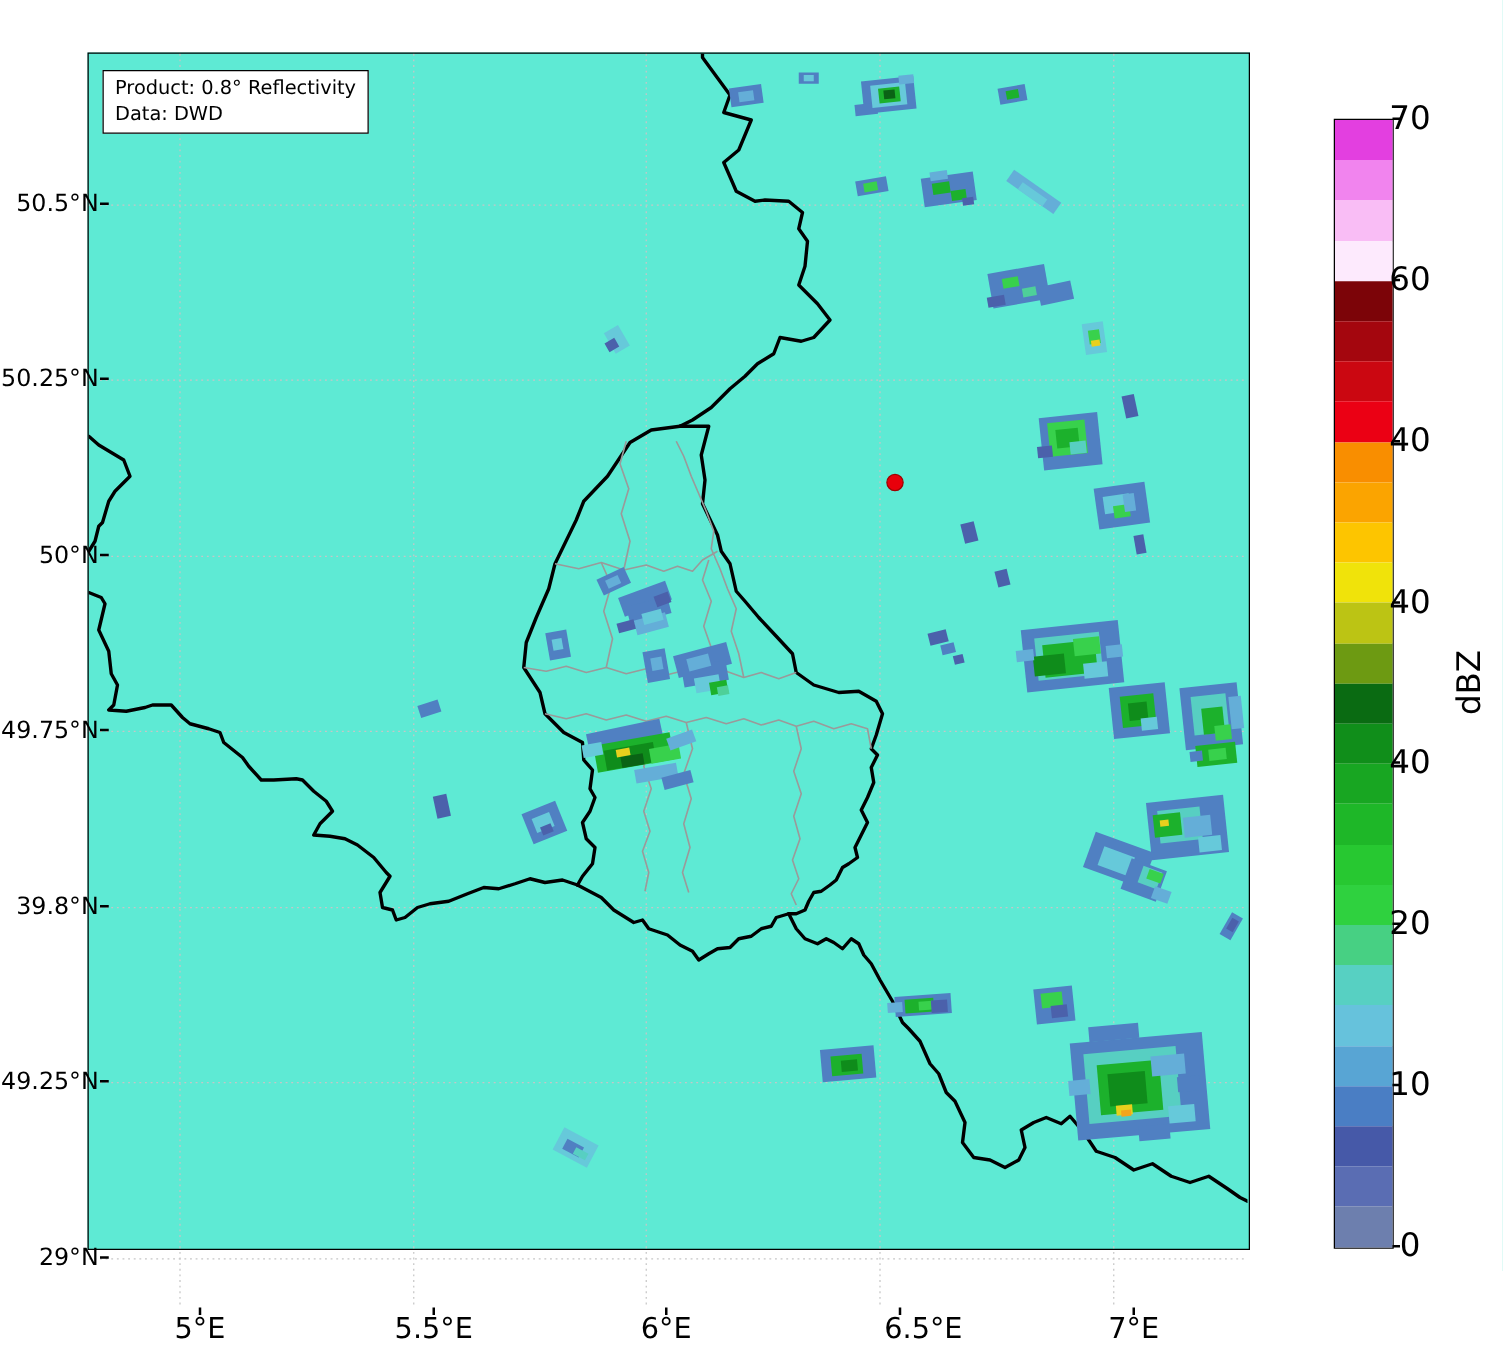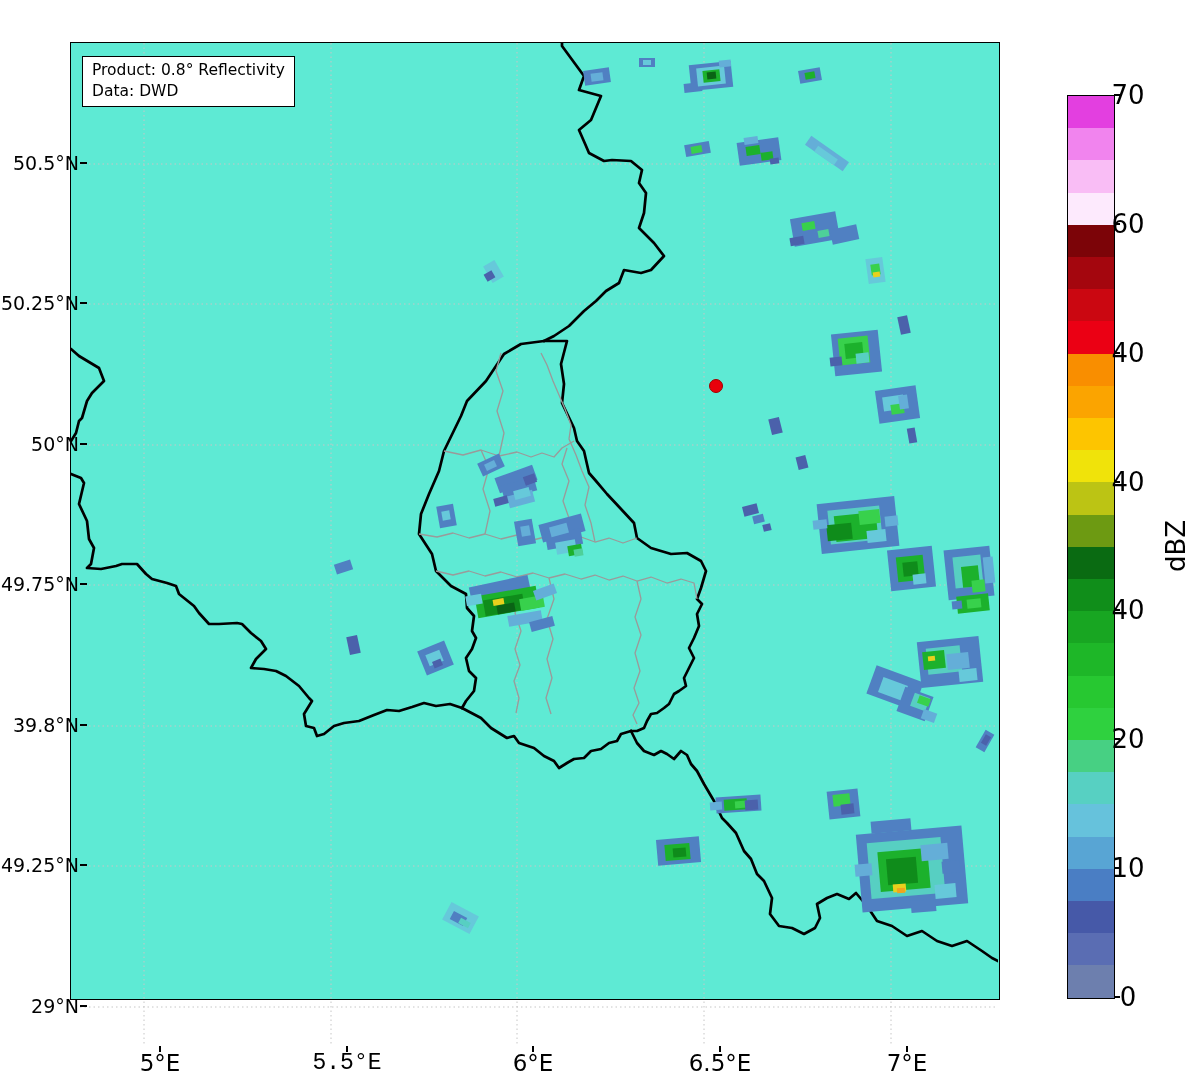--- a/index.html
+++ b/index.html
@@ -249,23 +249,23 @@
       <div class="ylab" style="top: 150px;">50.5°N</div>
       <div class="ylab" style="top: 290px; text-align: right;">50.25°N</div>
       <div class="ylab" style="top: 431px;">50°N</div>
       <div class="ylab" style="top: 571px;">49.75°N</div>
       <div class="ylab" style="top: 712px;">39.8°N</div>
       <div class="ylab" style="top: 852px;">49.25°N</div>
       <div class="ylab" style="top: 993px;">29°N</div>
     </div>
   <div id="xlabels">
       <div class="xlab" style="left: 110px;">5°E</div>
-      <div class="xlab" style="left: 297px; font-family: Liberation Mono, monospace;">5.5°E</div>
+      <div class="xlab" style="left: 297px;">5.5°E</div>
       <div class="xlab" style="left: 483px;">6°E</div>
-      <div class="xlab" style="left: 670px;">6.5°E</div>
+      <div class="xlab" style="left: 670px; text-align: right;">6.5°E</div>
       <div class="xlab" style="left: 857px;">7°E</div>
     </div>
 
   <div class="cbar" id="cbar">
       <div class="cbseg" style="height: 32.2143px; background: rgb(227, 63, 224);"></div>
       <div class="cbseg" style="height: 32.2143px; background: rgb(241, 132, 238);"></div>
       <div class="cbseg" style="height: 32.2143px; background: rgb(249, 189, 245);"></div>
       <div class="cbseg" style="height: 32.2143px; background: rgb(253, 234, 253);"></div>
       <div class="cbseg" style="height: 32.2143px; background: rgb(124, 4, 8);"></div>
       <div class="cbseg" style="height: 32.2143px; background: rgb(164, 6, 14);"></div>

